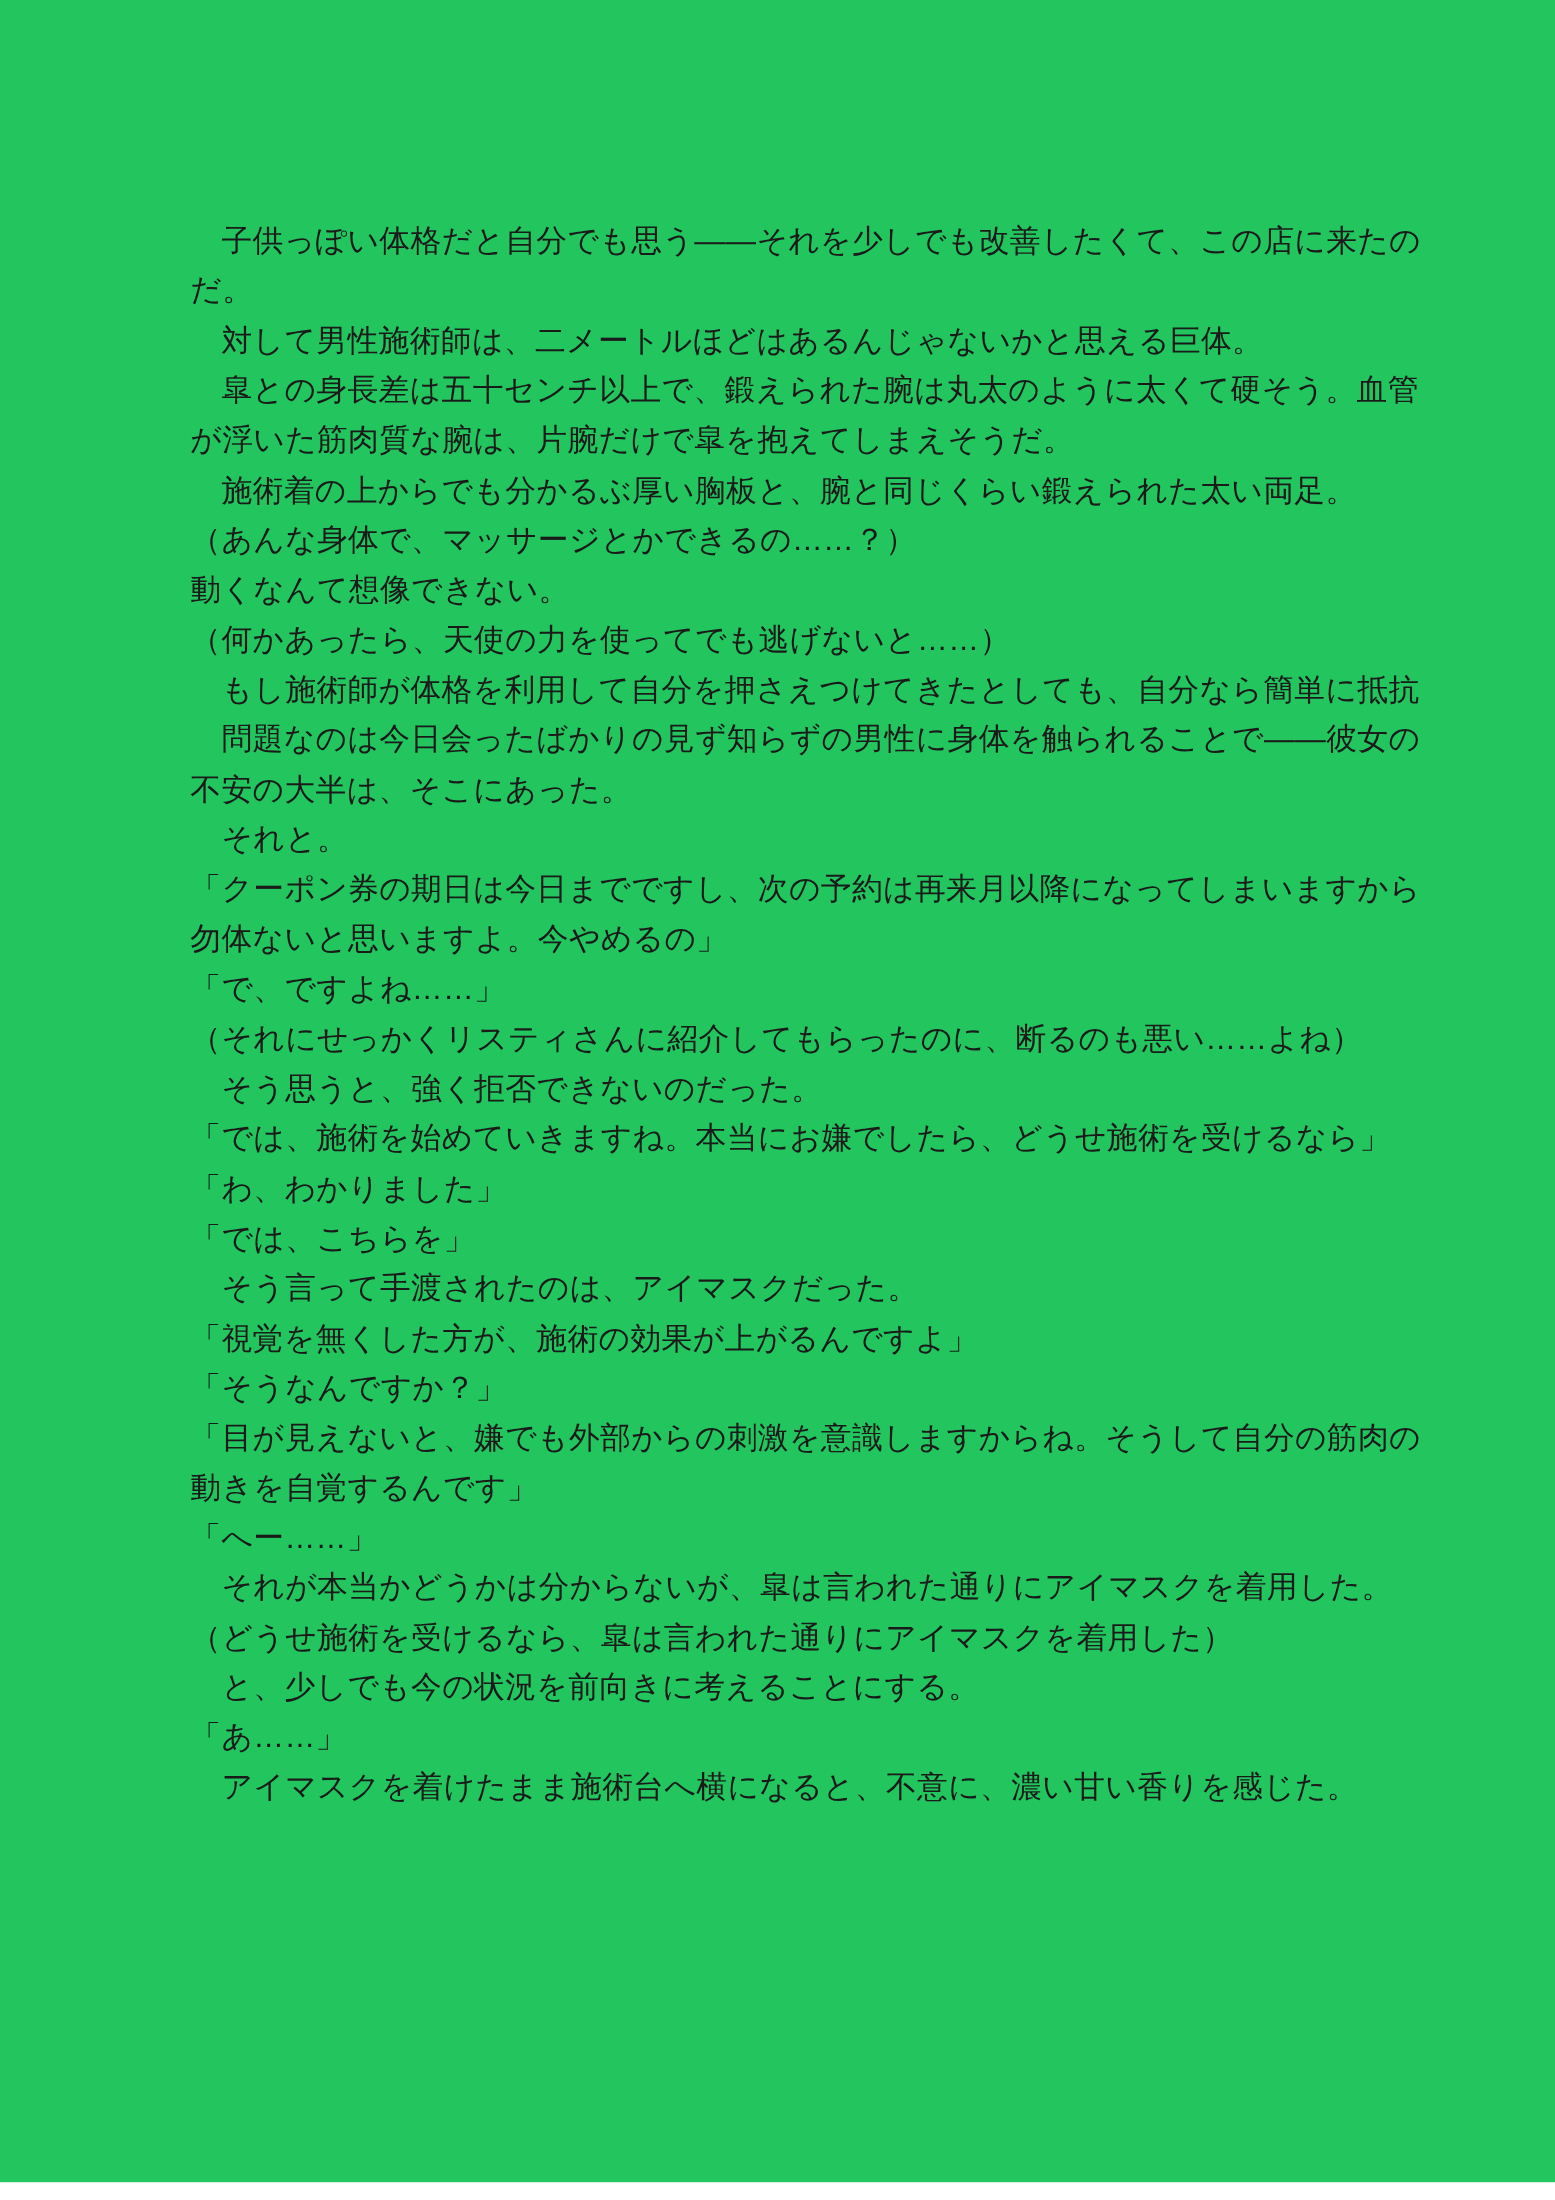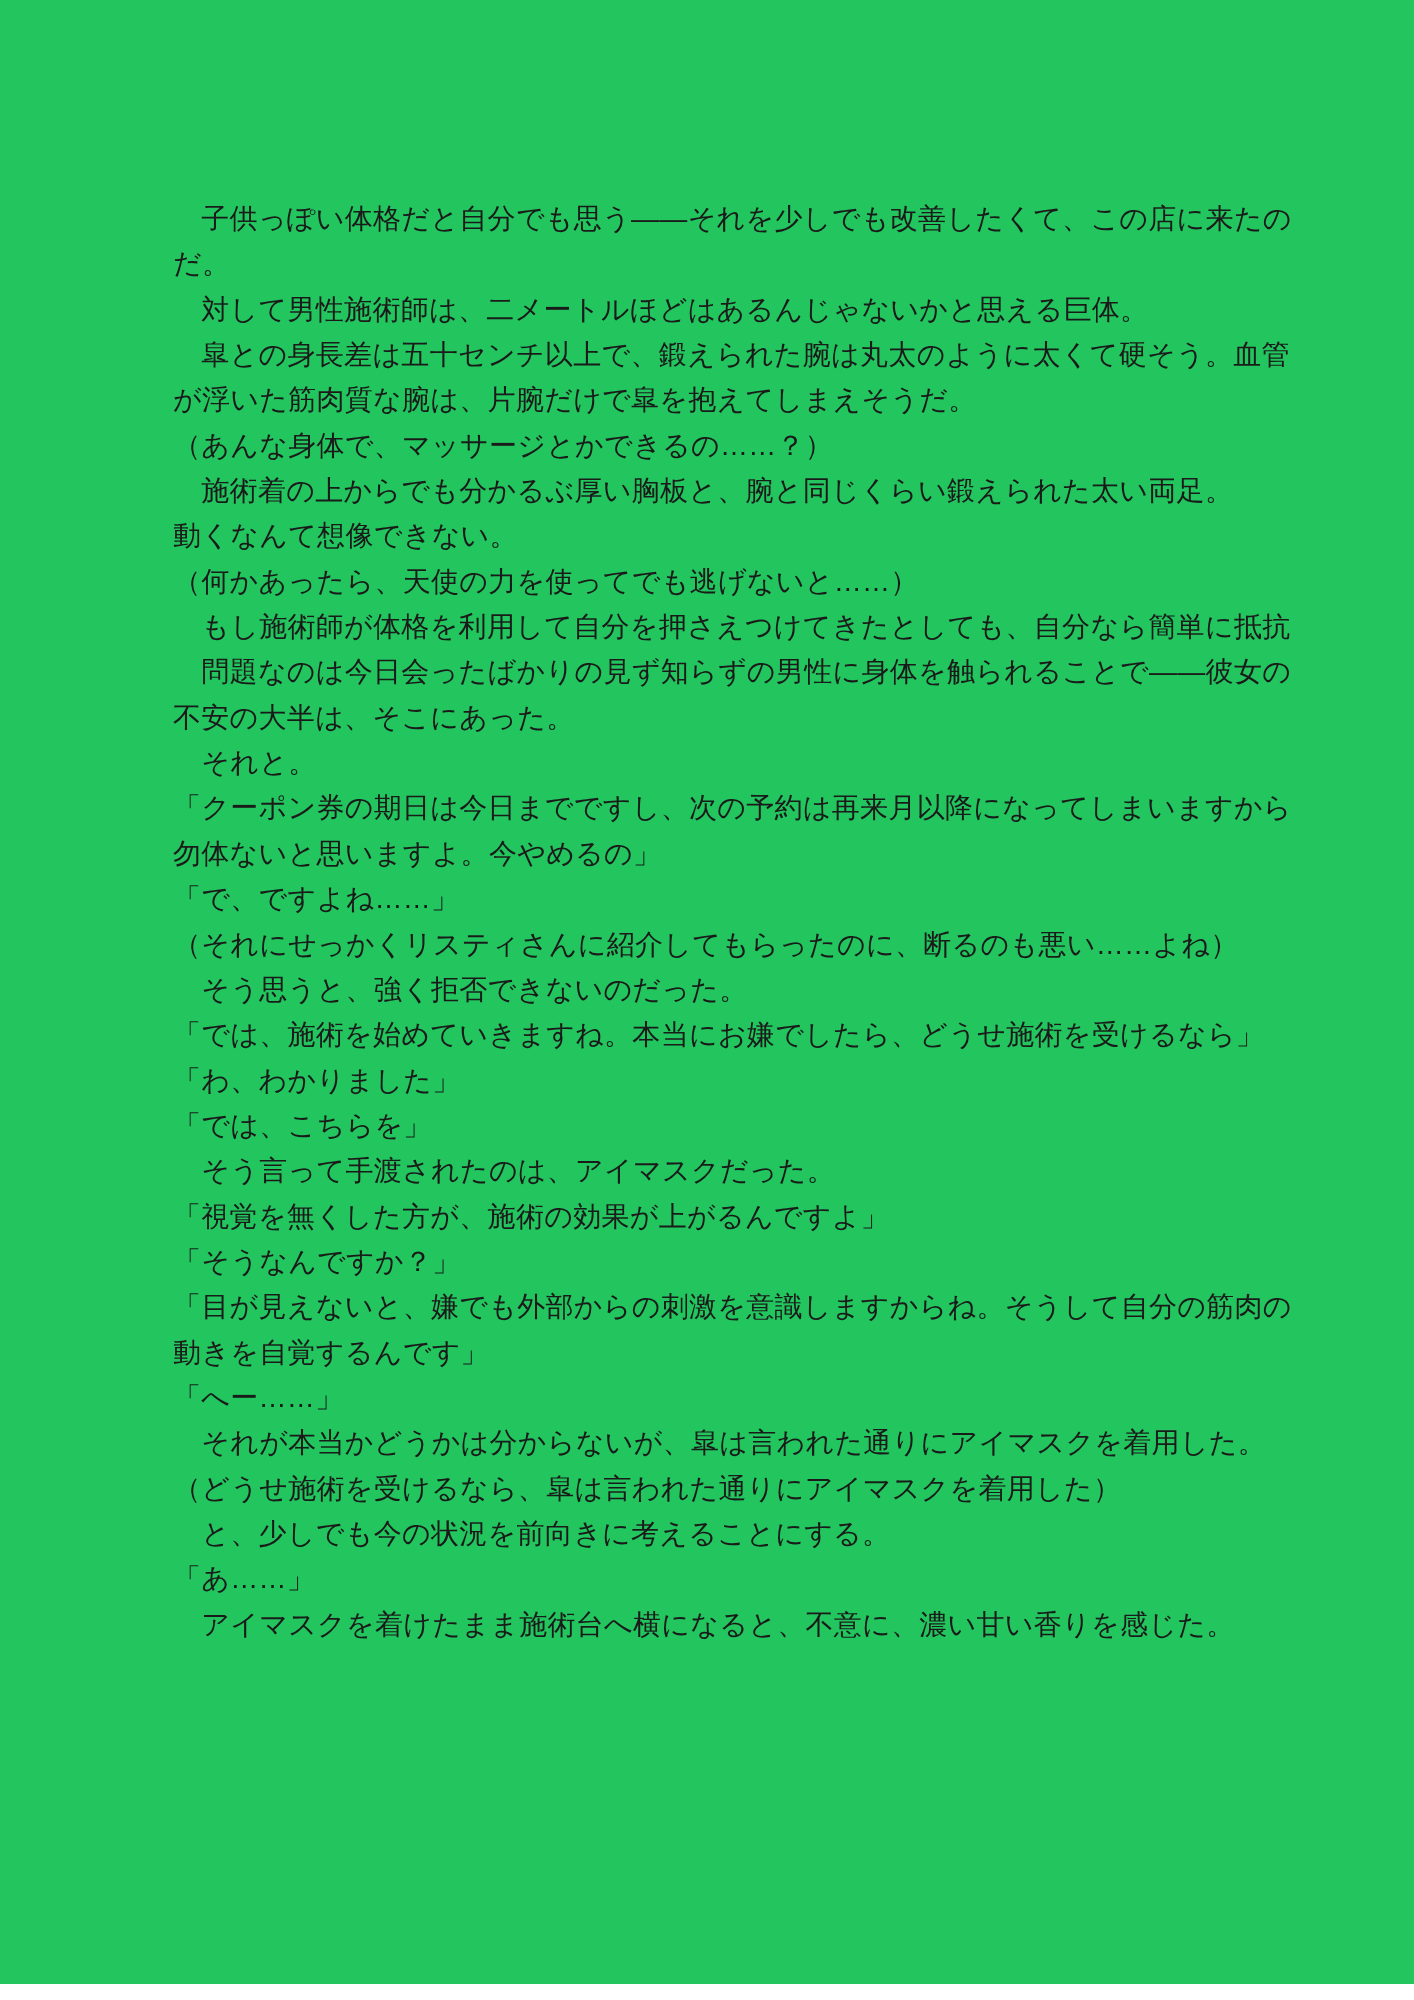--- a/index.html
+++ b/index.html
@@ -34,22 +34,22 @@
 </head>
 <body>
 
 <div class="page">
   <div class="text-block">
     <div class="text-line">　子供っぽい体格だと自分でも思う——それを少しでも改善したくて、この店に来たの</div>
     <div class="text-line">だ。</div>
     <div class="text-line">　対して男性施術師は、二メートルほどはあるんじゃないかと思える巨体。</div>
     <div class="text-line">　皐との身長差は五十センチ以上で、鍛えられた腕は丸太のように太くて硬そう。血管</div>
     <div class="text-line">が浮いた筋肉質な腕は、片腕だけで皐を抱えてしまえそうだ。</div>
+    <div class="text-line">　施術着の上からでも分かるぶ厚い胸板と、腕と同じくらい鍛えられた太い両足。</div>
     <div class="text-line">（あんな身体で、マッサージとかできるの……？）</div>
-    <div class="text-line">　施術着の上からでも分かるぶ厚い胸板と、腕と同じくらい鍛えられた太い両足。</div>
     <div class="text-line">動くなんて想像できない。</div>
     <div class="text-line">（何かあったら、天使の力を使ってでも逃げないと……）</div>
     <div class="text-line">　もし施術師が体格を利用して自分を押さえつけてきたとしても、自分なら簡単に抵抗</div>
     <div class="text-line">　問題なのは今日会ったばかりの見ず知らずの男性に身体を触られることで——彼女の</div>
     <div class="text-line">不安の大半は、そこにあった。</div>
     <div class="text-line">　それと。</div>
     <div class="text-line">「クーポン券の期日は今日までですし、次の予約は再来月以降になってしまいますから</div>
     <div class="text-line">勿体ないと思いますよ。今やめるの」</div>
     <div class="text-line">「で、ですよね……」</div>
     <div class="text-line">（それにせっかくリスティさんに紹介してもらったのに、断るのも悪い……よね）</div>

